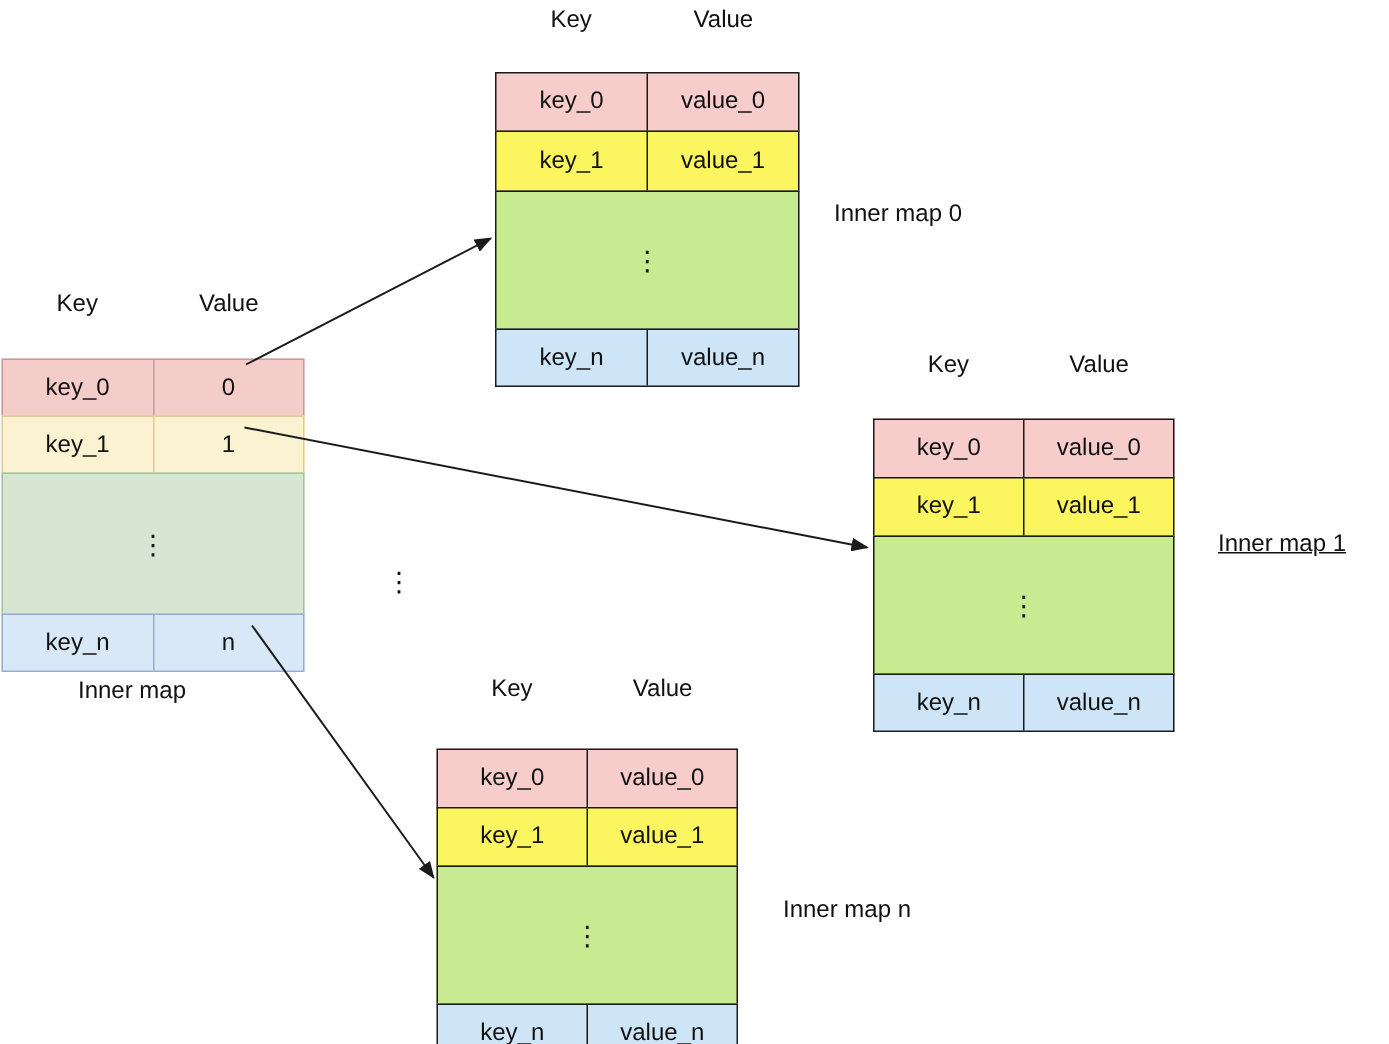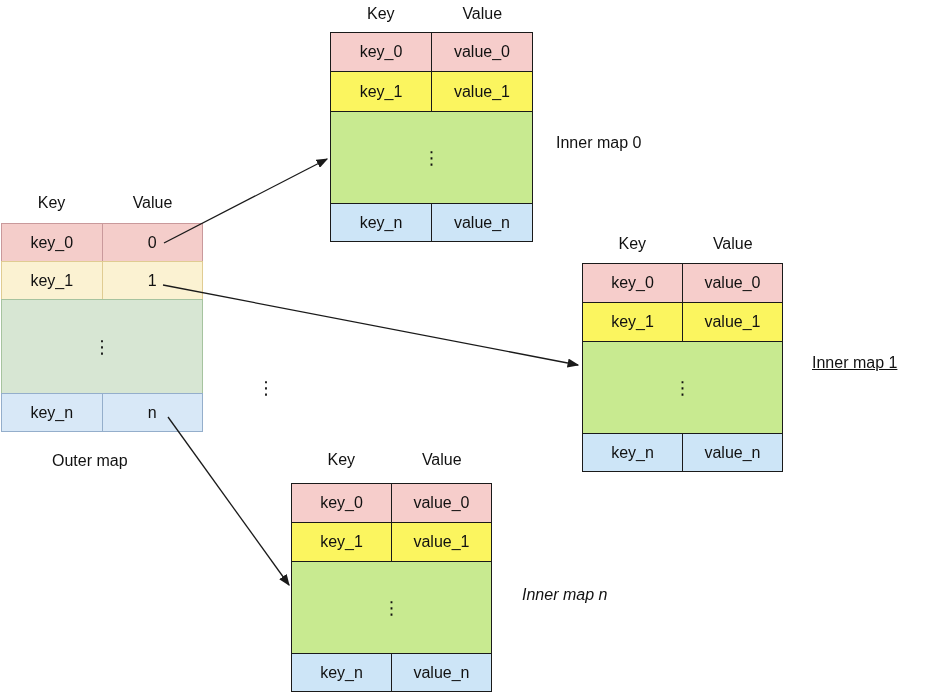--- a/index.html
+++ b/index.html
@@ -19,21 +19,21 @@
   }
   .col-header span{flex:1;text-align:center;}
   .map-table{position:absolute;}
   .row{
     box-sizing:border-box;
     display:flex;
     margin-top:-1px;
     border:1px solid var(--bc);
     background:var(--bg);
   }
-  .row:first-child{margin-top:0;}
+  .row:first-child{margin-top:16px;}
   .cell{
     flex:1;
     display:flex;
     align-items:center;
     justify-content:center;
     font-size:16px;
   }
   .cell.key{border-right:1px solid var(--bc);}
   .dots-row{align-items:center;justify-content:center;}
   .vdots{font-size:18px;line-height:18px;}
@@ -84,21 +84,21 @@
       <div class="cell">1</div>
     </div>
     <div class="row r-ogreen dots-row" style="height:95px;">
       <span class="vdots">⋮</span>
     </div>
     <div class="row r-oblue" style="height:39px;">
       <div class="cell key">key_n</div>
       <div class="cell">n</div>
     </div>
   </div>
-  <div class="caption" style="left:52px;top:450px;">Outer map</div>
+  <div class="caption" style="left:52px;top:450px;">Inner map</div>
 
   <div class="col-header" style="left:330px;top:4px;width:203px;">
     <span>Key</span>
     <span>Value</span>
   </div>
   <div class="map-table" style="left:330px;top:32px;width:203px;">
     <div class="row r-ipink" style="height:40px;">
       <div class="cell key">key_0</div>
       <div class="cell">value_0</div>
     </div>
@@ -153,21 +153,21 @@
       <div class="cell">value_1</div>
     </div>
     <div class="row r-igreen dots-row" style="height:93px;">
       <span class="vdots">⋮</span>
     </div>
     <div class="row r-iblue" style="height:39px;">
       <div class="cell key">key_n</div>
       <div class="cell">value_n</div>
     </div>
   </div>
-  <div class="caption" style="left:522px;top:584px;font-style:italic;">Inner map n</div>
+  <div class="caption" style="left:522px;top:596px;">Inner map n</div>
 
   <div class="floating-dots" style="left:257px;top:376px;">⋮</div>
 
   <svg class="arrows" viewBox="0 0 926 696" xmlns="http://www.w3.org/2000/svg">
     <defs>
       <marker id="ah" markerWidth="9" markerHeight="7" refX="8" refY="3.5" orient="auto">
         <path d="M0,0 L9,3.5 L0,7 z" fill="#1a1a1a"></path>
       </marker>
     </defs>
     <line x1="164" y1="243" x2="327" y2="159" stroke="#1a1a1a" stroke-width="1.3" marker-end="url(#ah)"></line>

